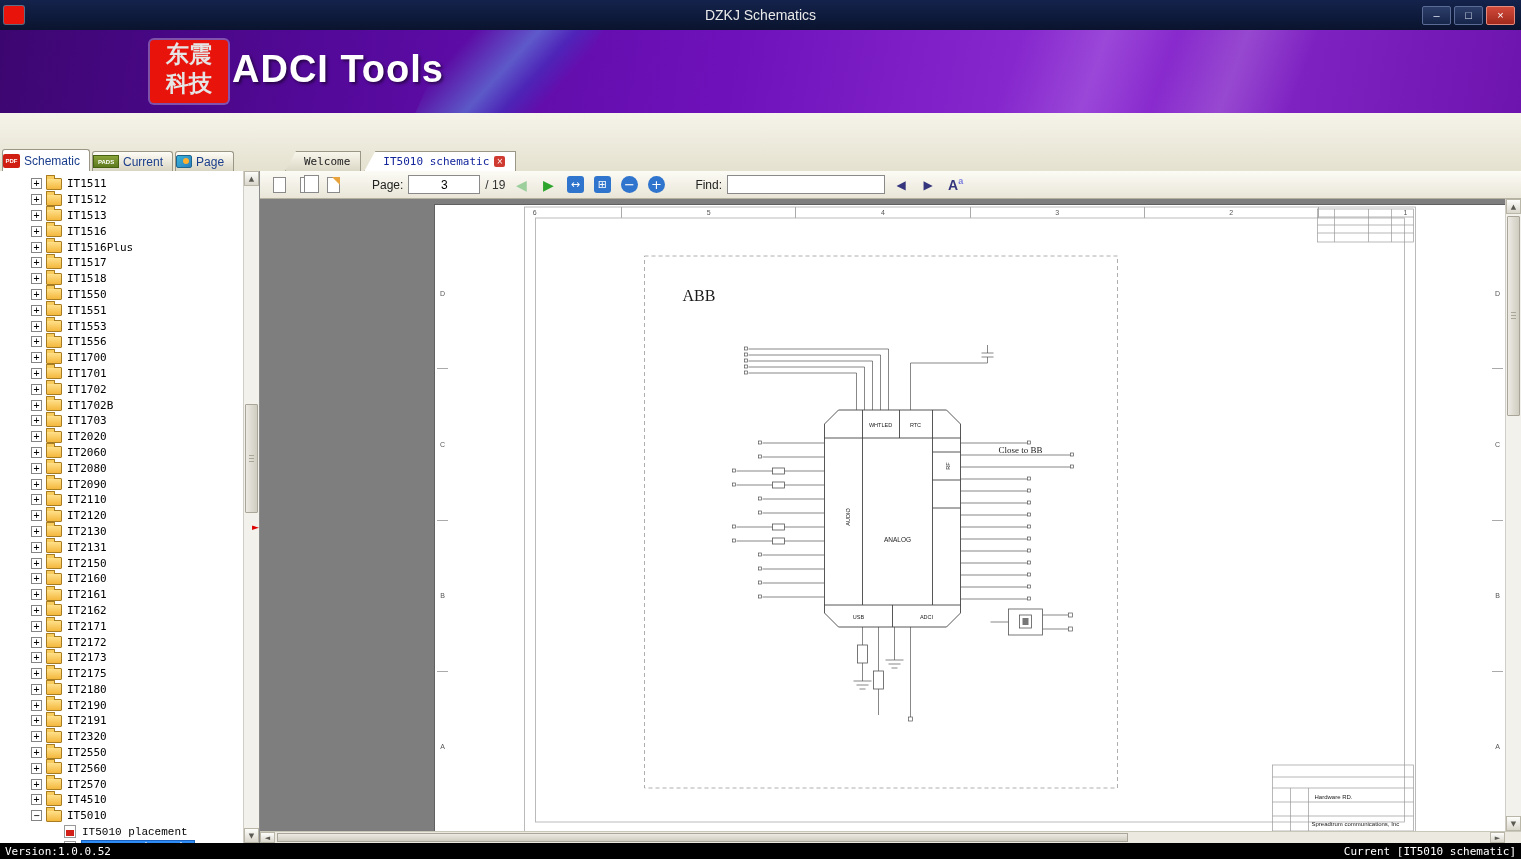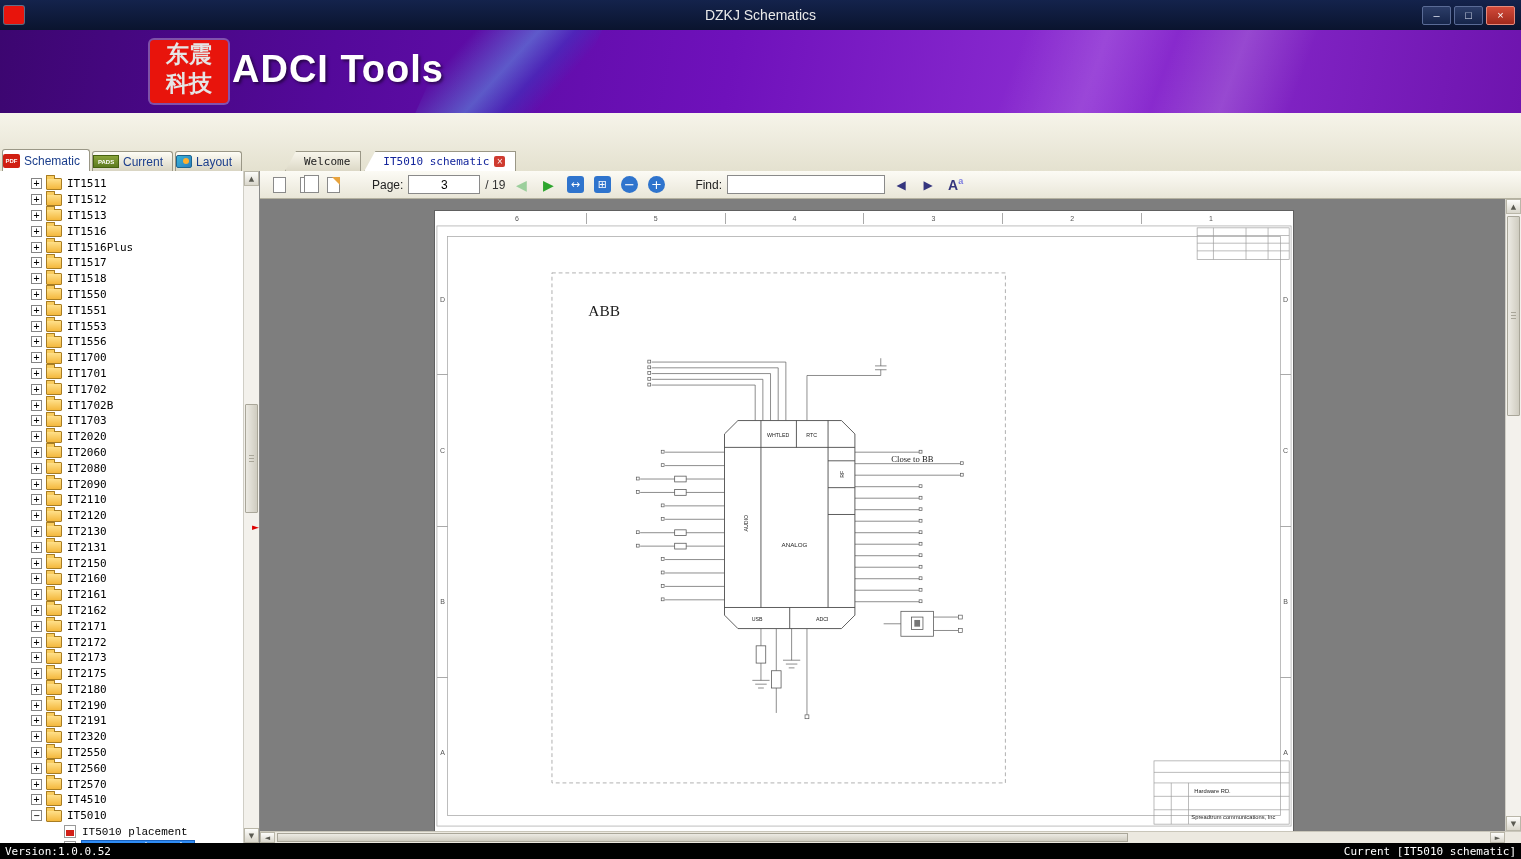--- a/index.html
+++ b/index.html
@@ -91,21 +91,21 @@
 
   .viewer-wrap { flex:1; display:flex; min-height:0; }
   .viewer { flex:1; background:#7e7e7e; position:relative; overflow:hidden; }
   .h-scroll { flex:0 0 12px; display:flex; background:#ece9e0; border-top:1px solid #c9c6ba; }
   .h-btn { flex:0 0 15px; background:linear-gradient(#fdfdfb,#d9d6cb); border:1px solid #b9b6a8; color:#5a5a52; font-size:7px; display:flex; align-items:center; justify-content:center; font-family:"DejaVu Sans",sans-serif; }
   .h-track { flex:1; position:relative; }
   .h-thumb { position:absolute; top:1px; bottom:1px; left:2px; width:70%; background:linear-gradient(#eceae3,#cfccc0); border:1px solid #a9a699; }
   .corner { flex:0 0 16px; background:#ece9e0; }
 
   
-  .page { position:absolute; left:175px; top:12px; width:858px; height:630px; background:#fff; box-shadow:0 0 0 1px #606060; }
+  .page { position:absolute; left:175px; top:6px; width:1070px; height:630px; background:#fff; box-shadow:0 0 0 1px #606060; }
   .schem { position:absolute; inset:0; width:100%; height:100%; }
   .grid-top { position:absolute; top:2px; left:13px; right:13px; height:11px; display:flex; z-index:2; }
   .grid-top .grid-cell { flex:1; border-right:1px solid #aaa; font-size:7px; color:#555; display:flex; align-items:center; justify-content:center; }
   .grid-top .grid-cell:last-child { border-right:none; }
   .grid-left, .grid-right { position:absolute; top:13px; bottom:13px; width:11px; display:flex; flex-direction:column; z-index:2; }
   .grid-left { left:2px; } .grid-right { right:2px; }
   .grid-left .grid-cell, .grid-right .grid-cell { flex:1; border-bottom:1px solid #aaa; font-size:7px; color:#555; display:flex; align-items:center; justify-content:center; }
   .grid-left .grid-cell:last-child, .grid-right .grid-cell:last-child { border-bottom:none; }
 
   g.ln { stroke:#9a9a9a; fill:none; stroke-width:.7; }
@@ -155,21 +155,21 @@
     <div class="rtab active">
       <span class="pdficon-l">PDF</span>
       <span>Schematic</span>
     </div>
     <div class="rtab">
       <span class="padsicon">PADS</span>
       <span>Current</span>
     </div>
     <div class="rtab">
       <span class="shareicon"></span>
-      <span>Layout</span>
+      <span>Page</span>
     </div>
     <div class="doc-tabs">
       <div class="dtab">
         <span>Welcome</span>
       </div>
       <div class="dtab active">
         <span>IT5010 schematic</span>
         <span class="closebox">×</span>
       </div>
     </div>

